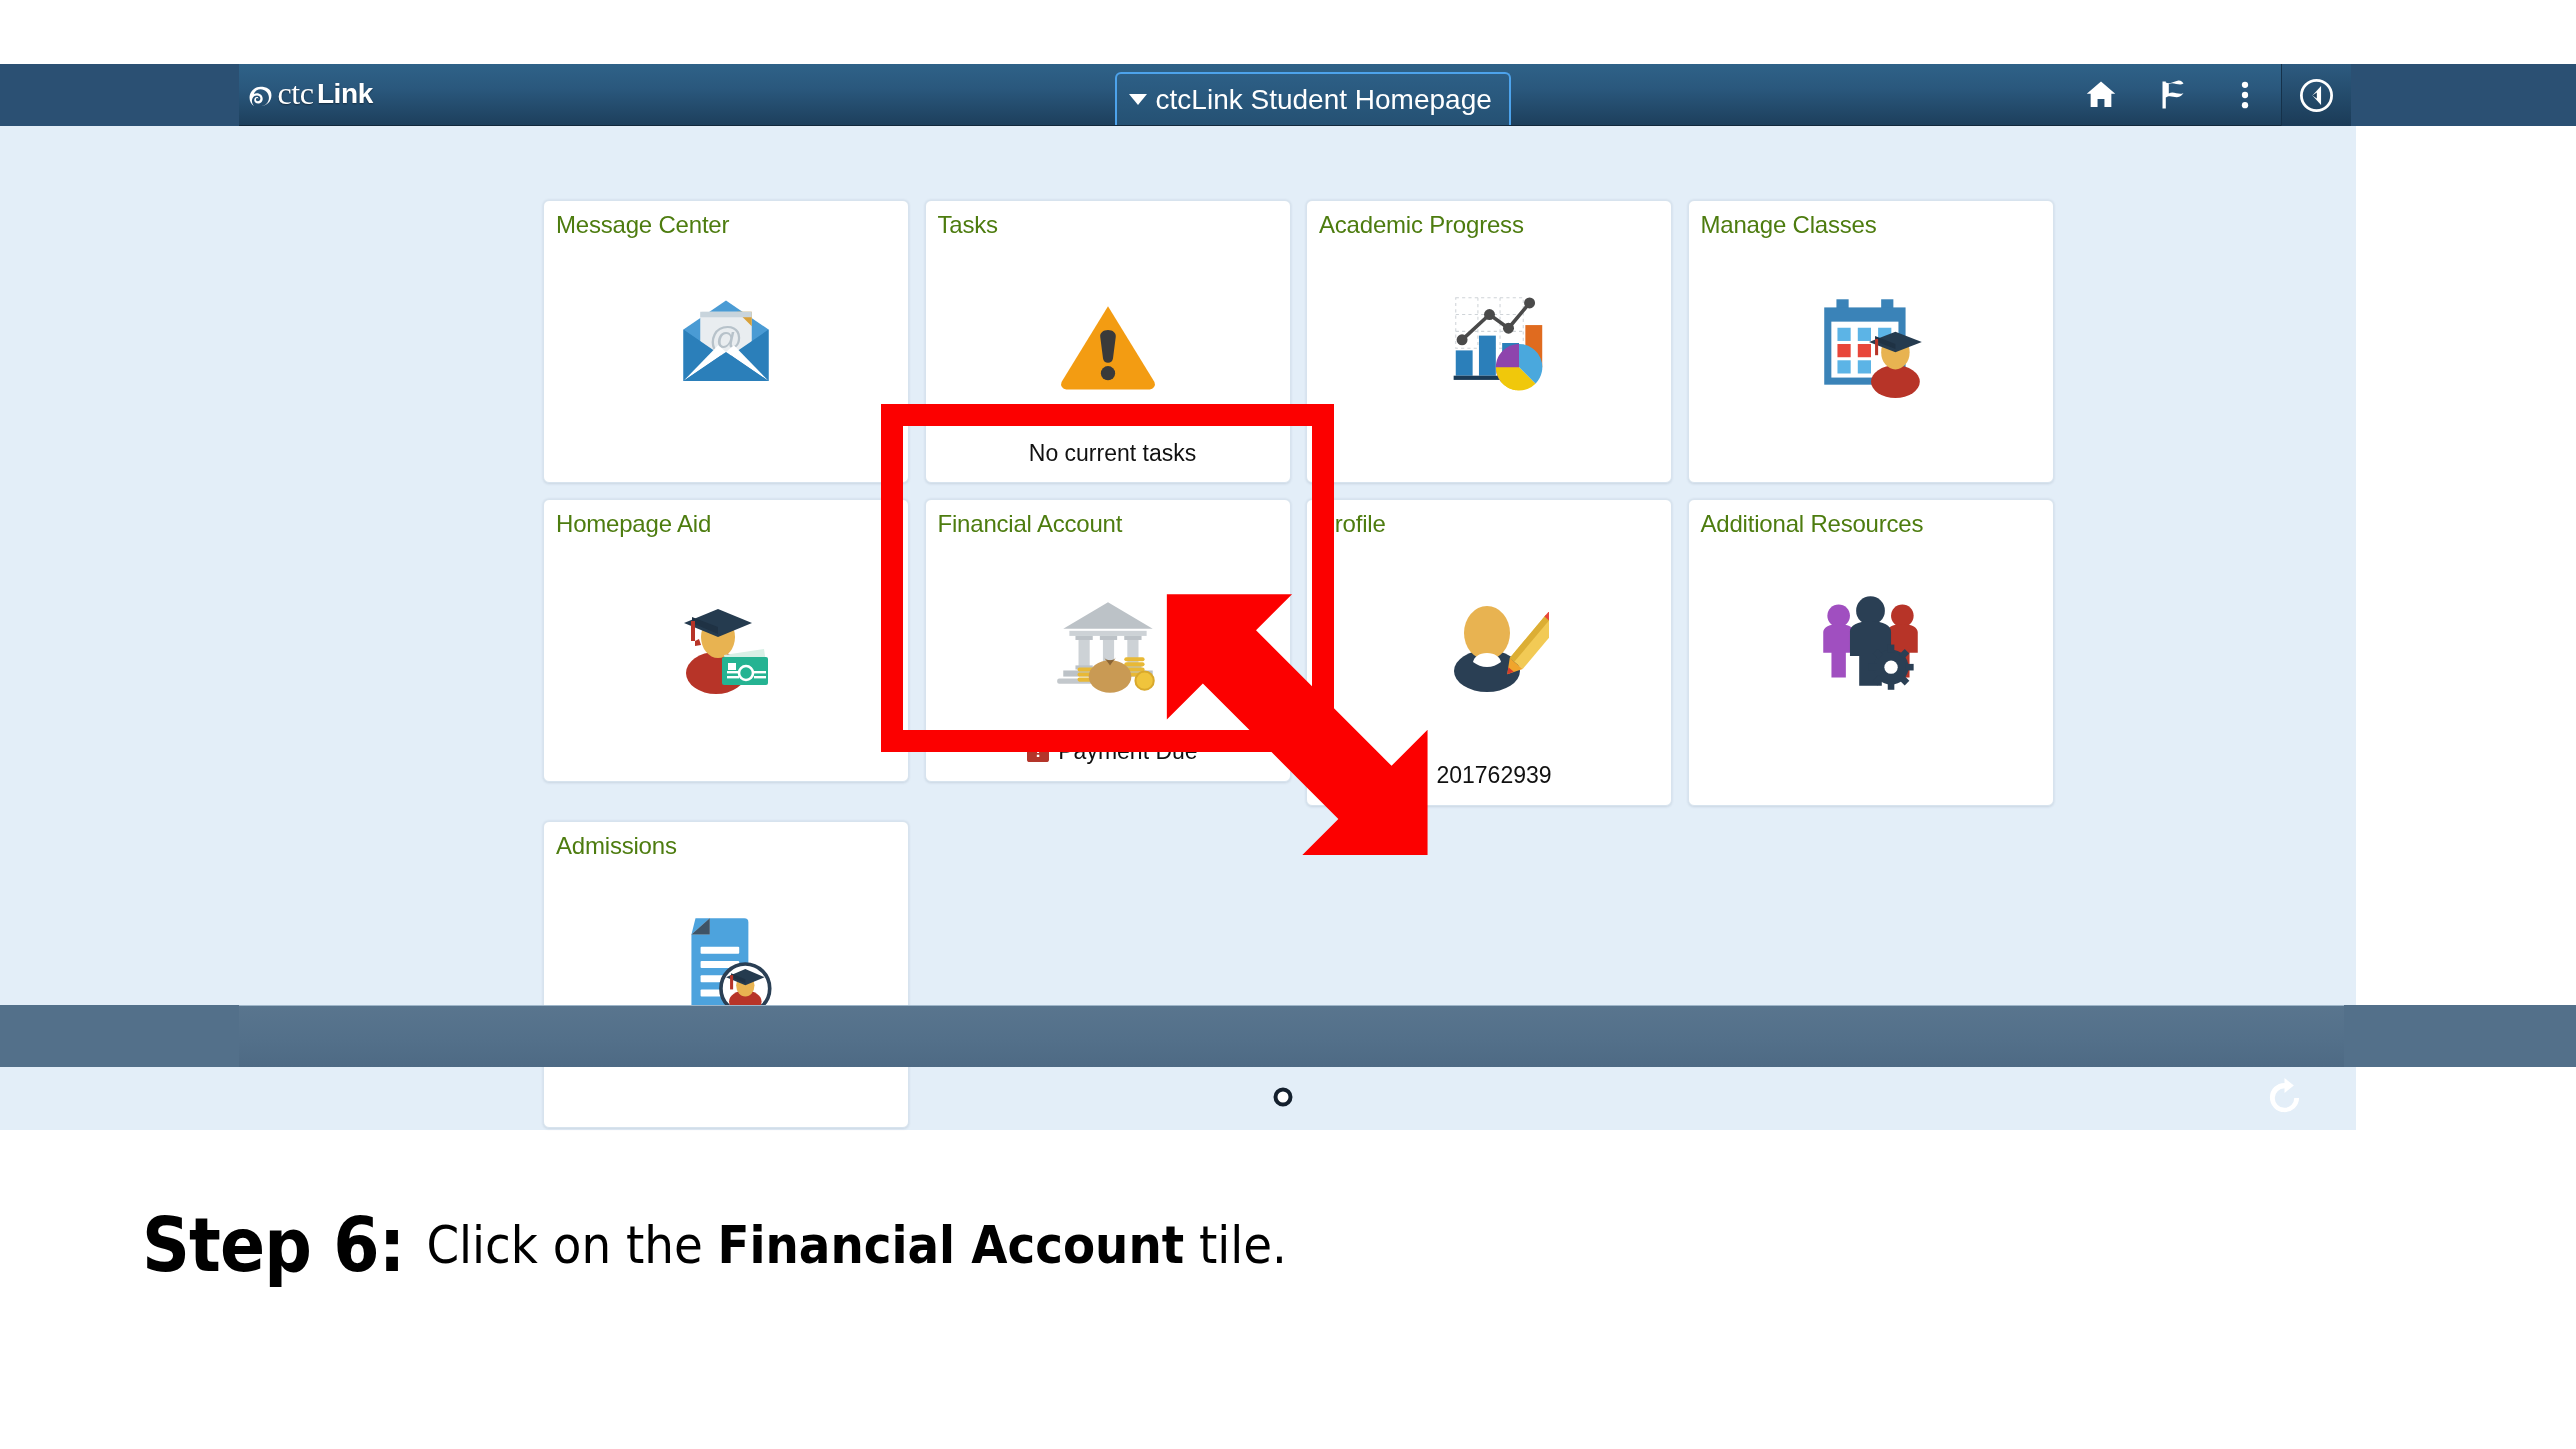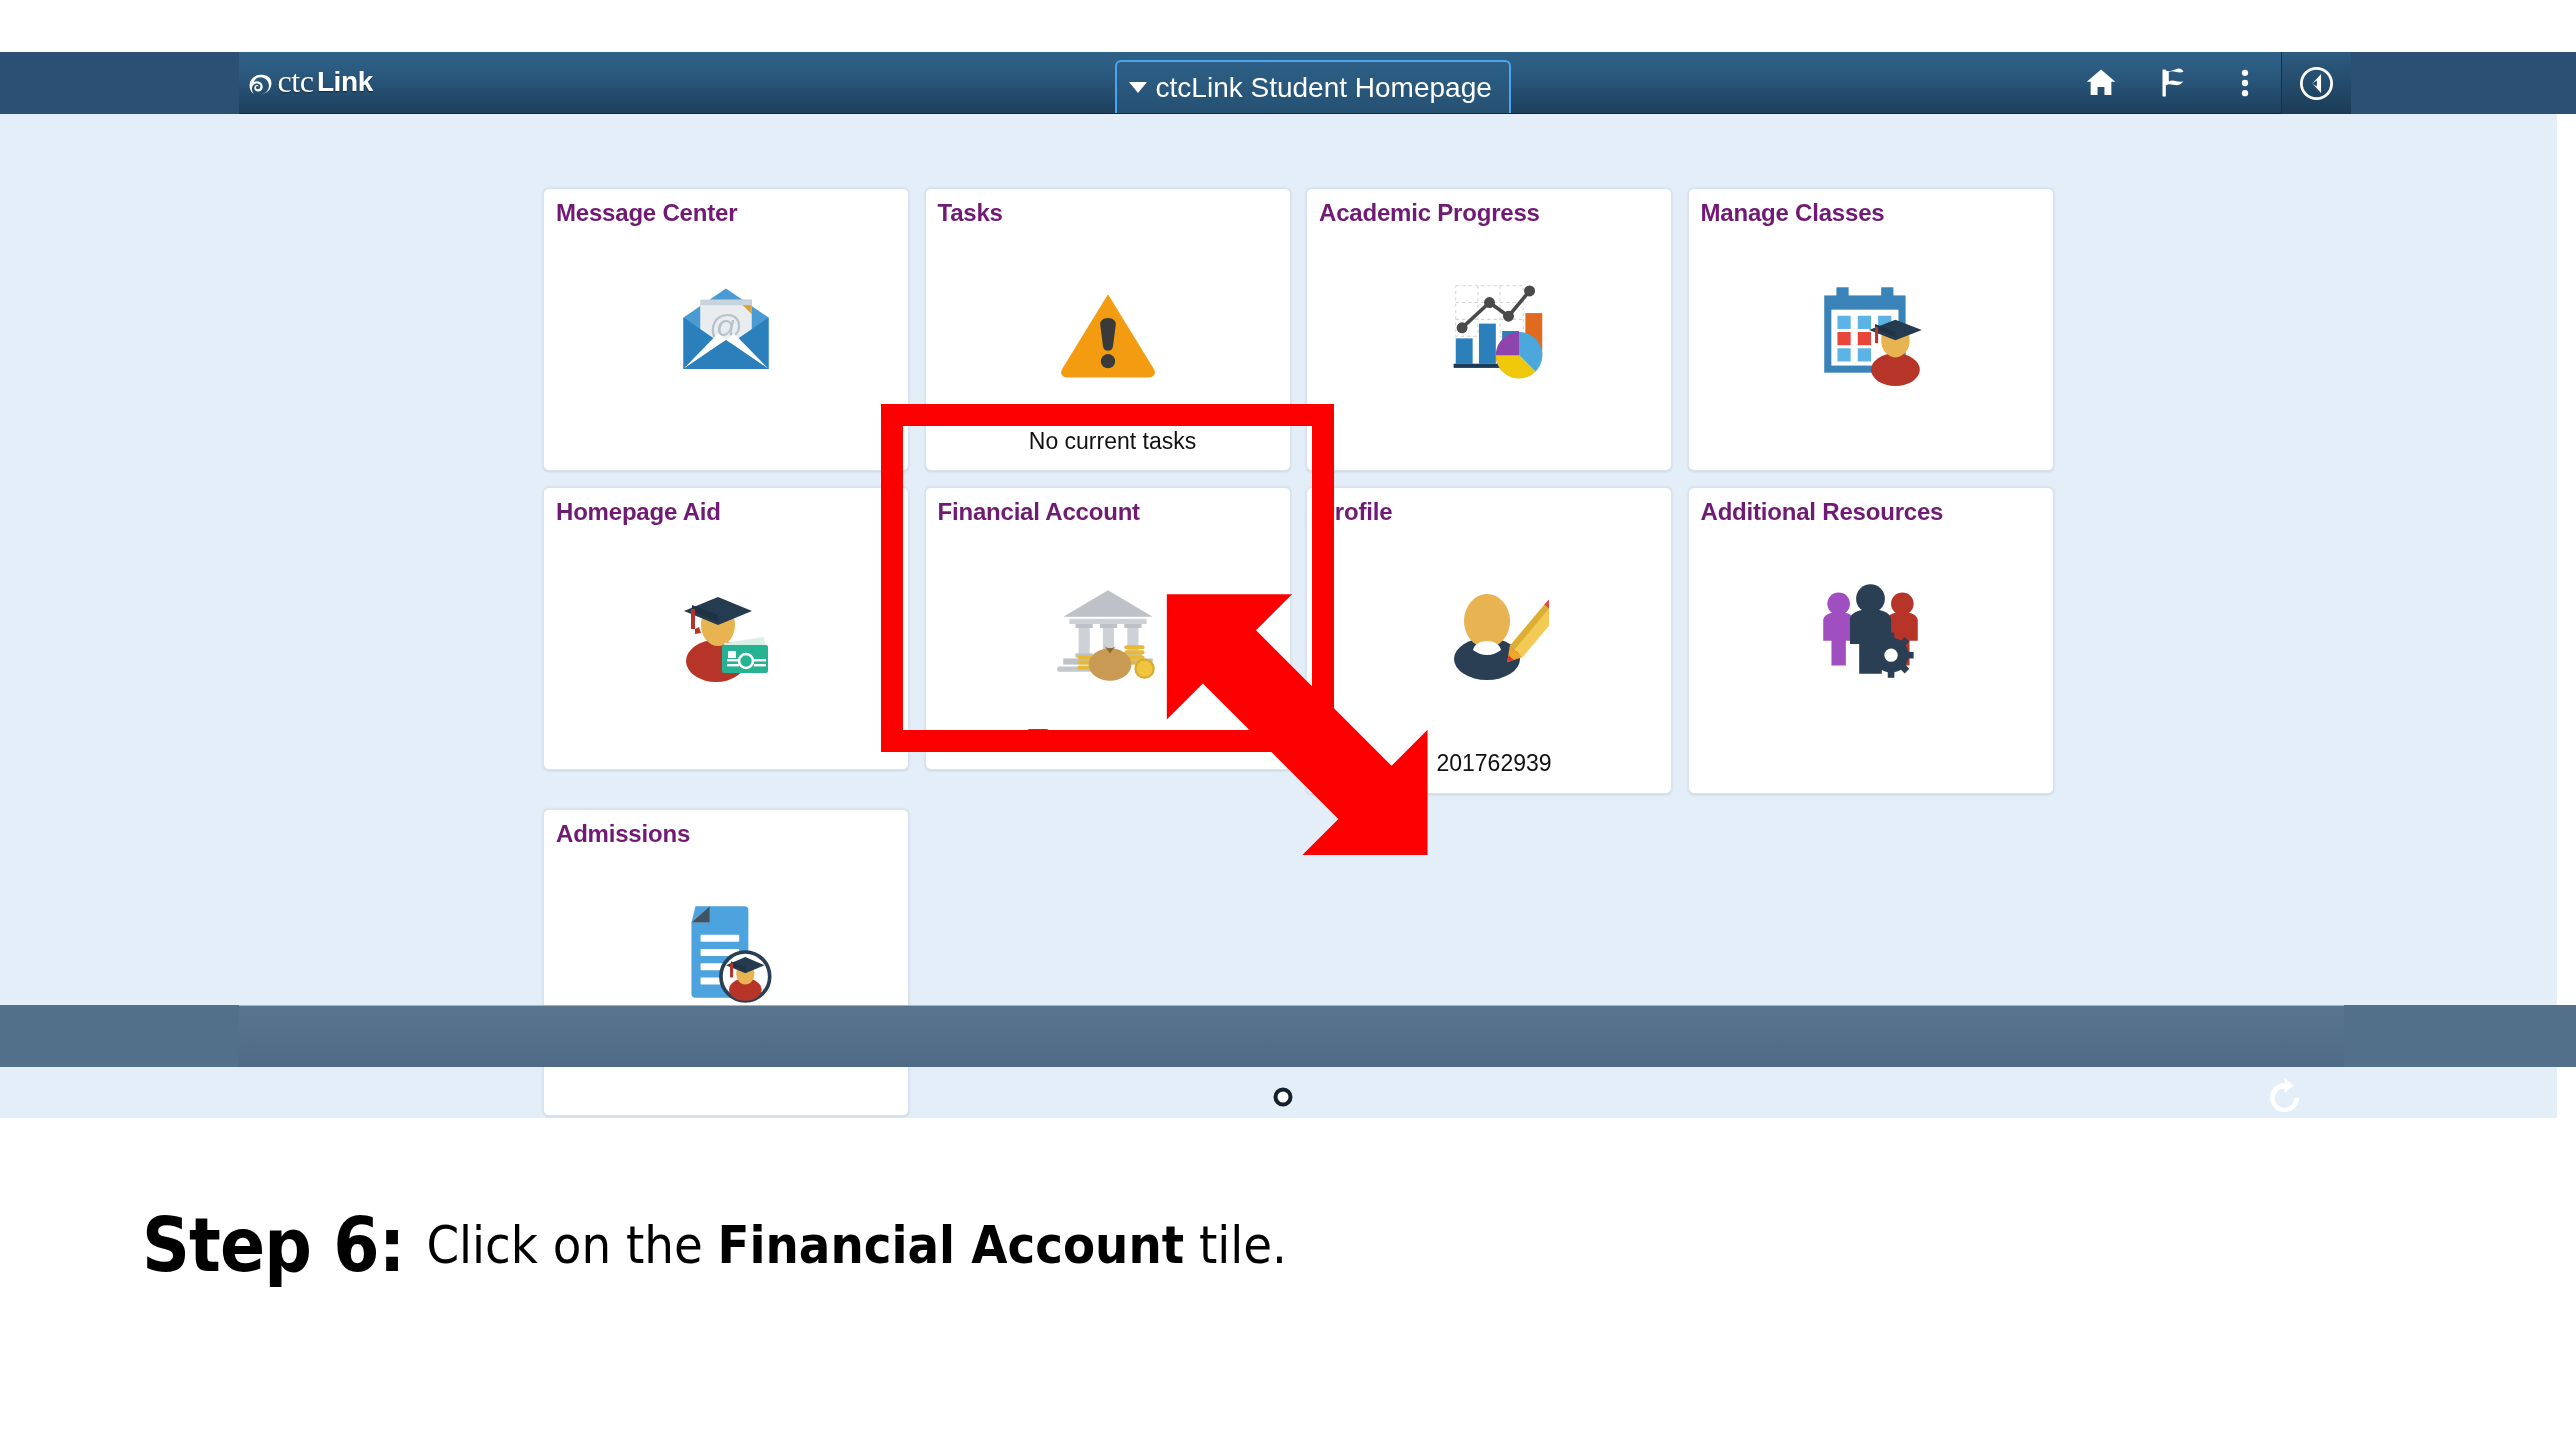--- a/index.html
+++ b/index.html
@@ -8,22 +8,22 @@
     background: #ffffff;
     font-family: "Liberation Sans", sans-serif;
     overflow: hidden;
   }
 
   #screen { position: relative; width: 2576px; height: 1449px; background:#fff; }
 
   
   #app-window {
     position: absolute;
-    left: 0; top: 52px;
-    width: 2557px; height: 1066px;
+    left: 0; top: 64px;
+    width: 2356px; height: 1066px;
     background: #e3eef8;
   }
 
   
   #header {
     position: absolute; left: 0; top: 0;
     width: 2576px; height: 62px;
     background: #2b5073;
   }
   #header-panel {
@@ -109,21 +109,21 @@
     position: relative;
     width: 366px; height: 283px;
     background: #ffffff;
     border: 0.9px solid #d7e3ee;
     border-radius: 6px;
     box-shadow: 0 0.9px 2.6px rgba(20,50,80,.13);
     overflow: hidden;
   }
   .tile-title {
     position: absolute; left: 12px; top: 10.3px;
-    font-size: 24px; font-weight: 700; color: #701a75;
+    font-size: 24px; font-weight: 400; color: #4d7c0f;
     letter-spacing: -0.2px;
     white-space: nowrap;
   }
   .tile-art {
     position: absolute; left: 0; right: 0; top: 52px;
     height: 180px;
     display: flex; align-items: center; justify-content: center;
   }
   .tile-footer {
     position: absolute; left: 0; right: 0; bottom: 15.5px;

